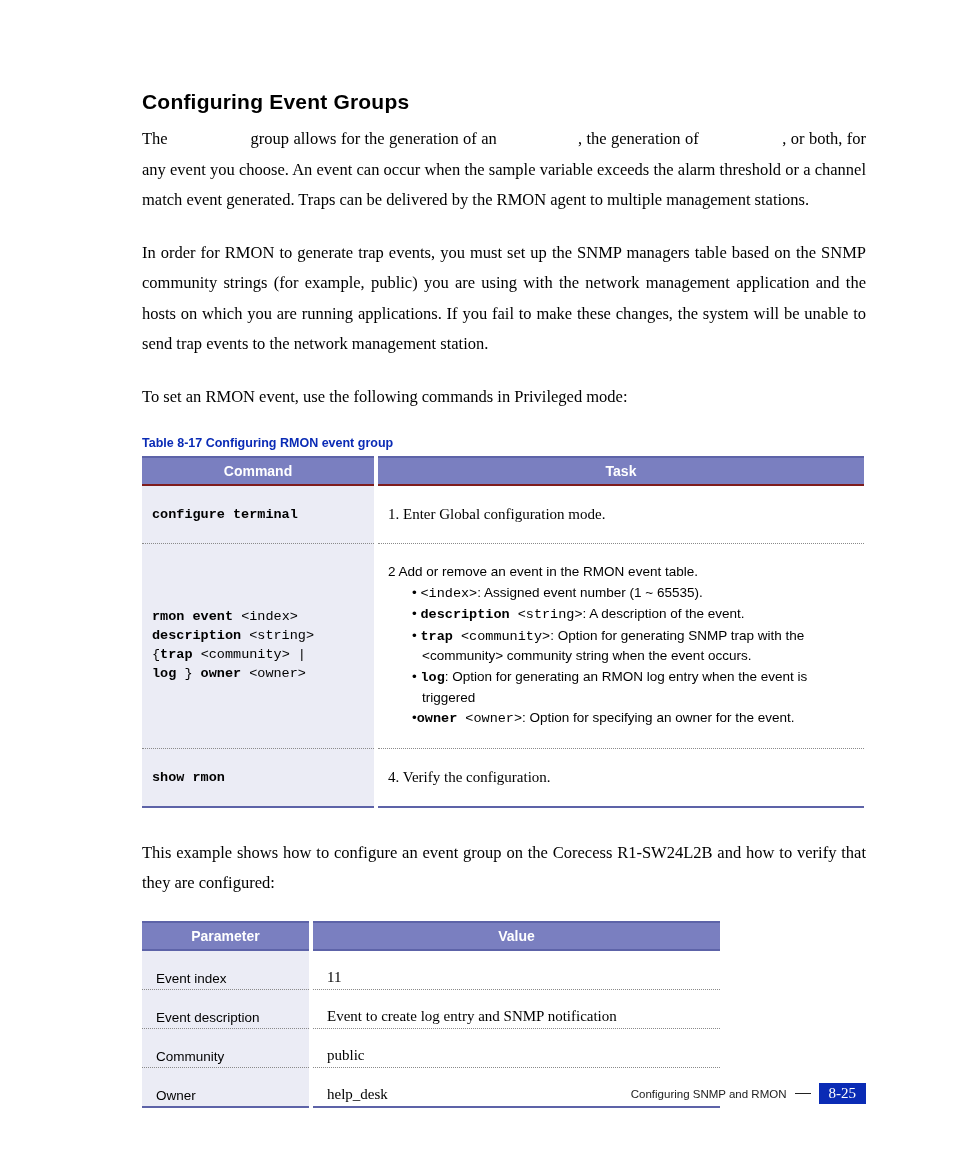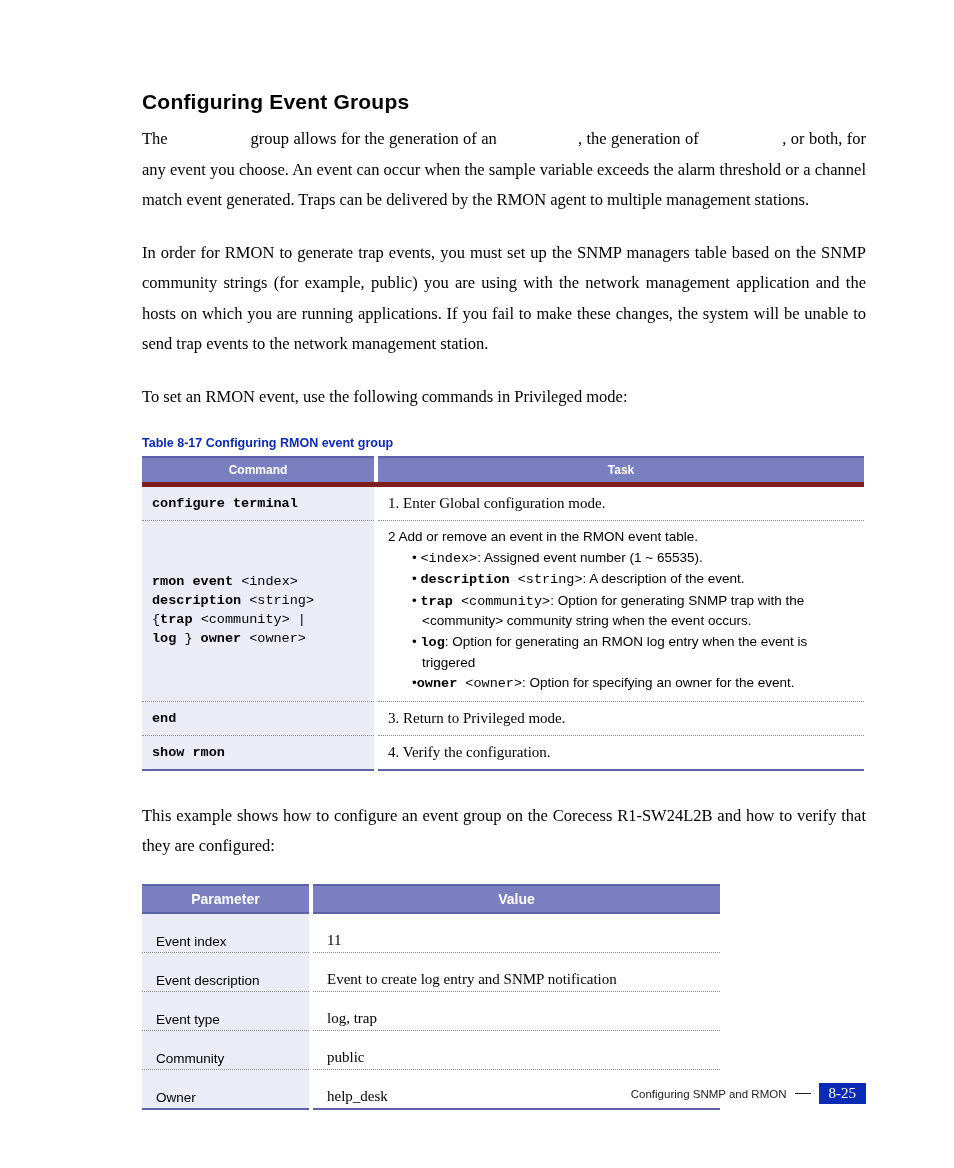--- a/index.html
+++ b/index.html
@@ -41,29 +41,29 @@
     margin: 24px 0 6px 0;
   }
   table { border-collapse: collapse; }
   
   .tbl1 { width: 722px; }
   .tbl1 th {
     background: #7a7fc0;
     color: #fff;
     font-family: Arial, sans-serif;
     font-weight: bold;
-    font-size: 12px;
+    font-size: 14px;
     padding: 5px 6px;
     border-top: 2px solid #5d63a8;
-    border-bottom: 5px solid #7f1d1d;
+    border-bottom: 2px solid #7f1d1d;
   }
   .tbl1 th:first-child { border-right: 4px solid #fff; width: 220px; }
   .tbl1 td {
     font-size: 14px;
-    padding: 6px 10px;
+    padding: 18px 10px;
     vertical-align: middle;
     border-bottom: 1px dotted #8a8a8a;
   }
   .tbl1 tr:last-child td { border-bottom: 2px solid #5d63a8; }
   .tbl1 td.cmd {
     font-family: "Courier New", monospace;
     font-weight: bold;
     background: #ebecf5;
     border-right: 4px solid #fff;
     font-size: 13.5px;
@@ -183,24 +183,20 @@
             <div>2   Add or remove an event in the RMON event table.</div>
             <div class="bullet-line">• <span class="mono">&lt;index&gt;</span><span>: Assigned event number (1 ~ 65535).</span></div>
             <div class="bullet-line">• <span class="monob">description </span><span class="mono">&lt;string&gt;</span><span>: A description of the event.</span></div>
             <div class="bullet-line">• <span class="monob">trap </span><span class="mono">&lt;community&gt;</span><span>: Option for generating SNMP trap with the &lt;community&gt; community string when the event occurs.</span></div>
             <div class="bullet-line">• <span class="monob">log</span><span>: Option for generating an RMON log entry when the event is triggered</span></div>
             <div class="bullet-line" style="padding-left:12px; text-indent:0;">•<span class="monob">owner </span><span class="mono">&lt;owner&gt;</span><span>: Option for specifying an owner for the event.</span></div>
           </div>
         </td>
       </tr>
       <tr>
-        <td class="cmd">end</td>
-        <td class="task">3. Return to Privileged mode.</td>
-      </tr>
-      <tr>
         <td class="cmd">show rmon</td>
         <td class="task">4. Verify the configuration.</td>
       </tr>
     </tbody>
   </table>
 
   <p class="body" style="margin-top:30px;">This example shows how to configure an event group on the Corecess R1-SW24L2B and how to verify that they are configured:</p>
 
   <table class="tbl2">
     <thead>
@@ -210,24 +206,20 @@
       </tr>
     </thead>
     <tbody>
       <tr>
         <td class="param">Event index</td>
         <td class="val">11</td>
       </tr>
       <tr>
         <td class="param">Event description</td>
         <td class="val">Event to create log entry and SNMP notification</td>
-      </tr>
-      <tr>
-        <td class="param">Event type</td>
-        <td class="val">log, trap</td>
       </tr>
       <tr>
         <td class="param">Community</td>
         <td class="val">public</td>
       </tr>
       <tr>
         <td class="param">Owner</td>
         <td class="val">help_desk</td>
       </tr>
     </tbody>

